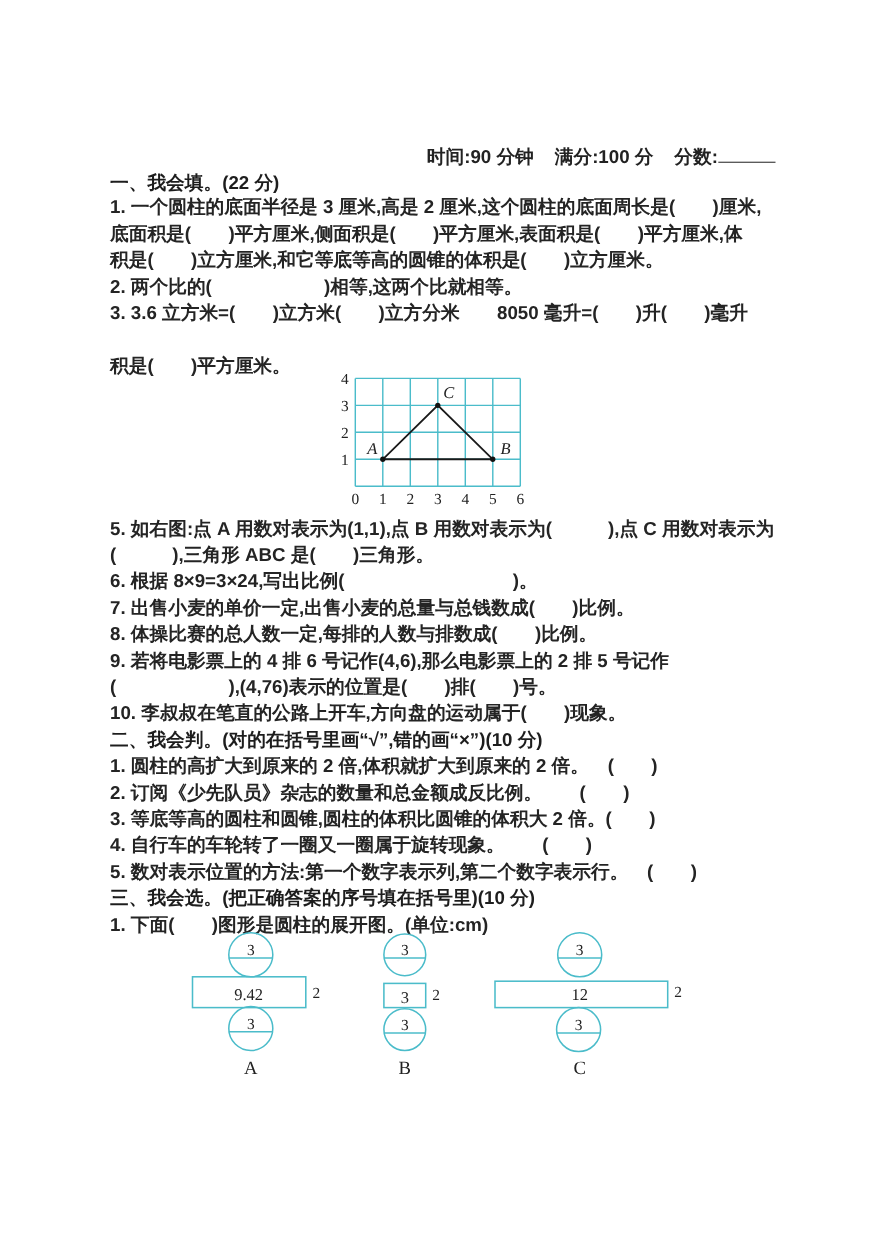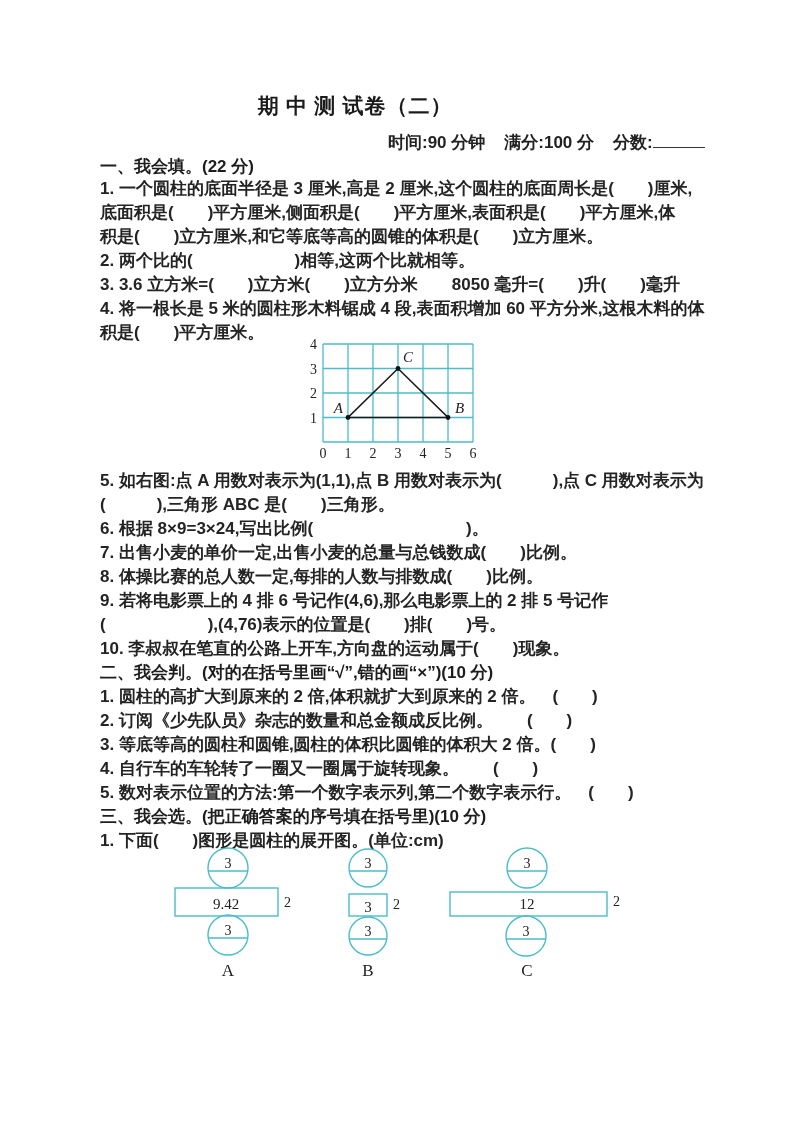--- a/index.html
+++ b/index.html
@@ -38,33 +38,31 @@
   }
   .heading{font-weight:700;color:#1d1d1d;}
   .fig{position:absolute;}
   svg text{font-family:"Liberation Serif",serif;fill:#222;}
 </style>
 </head>
 <body>
 
 <div class="page">
 
-  <div class="title">期 中 测 试卷（二）</div>
 
   <div class="info">
     <span class="part">时间:90 分钟</span><span class="part">满分:100 分</span><span>分数:</span><span class="score-blank"></span>
   </div>
 
   <div class="line heading" style="top:156px">一、我会填。(22 分)</div>
   <div class="line" style="top:178px">1. 一个圆柱的底面半径是 3 厘米,高是 2 厘米,这个圆柱的底面周长是(　　)厘米,</div>
   <div class="line" style="top:202px">底面积是(　　)平方厘米,侧面积是(　　)平方厘米,表面积是(　　)平方厘米,体</div>
   <div class="line" style="top:226px">积是(　　)立方厘米,和它等底等高的圆锥的体积是(　　)立方厘米。</div>
   <div class="line" style="top:250px">2. 两个比的(　　　　　　)相等,这两个比就相等。</div>
   <div class="line" style="top:274px">3. 3.6 立方米=(　　)立方米(　　)立方分米　　8050 毫升=(　　)升(　　)毫升</div>
-  <div class="line" style="top:298px">4. 将一根长是 5 米的圆柱形木料锯成 4 段,表面积增加 60 平方分米,这根木料的体</div>
   <div class="line" style="top:322px">积是(　　)平方厘米。</div>
 
   <svg class="fig" style="left:303px;top:339px" width="180" height="124" viewBox="0 0 180 124">
     <g stroke="#4bbcca" stroke-width="1.3" fill="none">
       <line x1="20" y1="5" x2="20" y2="103"></line>
         <line x1="45" y1="5" x2="45" y2="103"></line>
       <line x1="70" y1="5" x2="70" y2="103"></line>
         <line x1="95" y1="5" x2="95" y2="103"></line>
       <line x1="120" y1="5" x2="120" y2="103"></line>
         <line x1="145" y1="5" x2="145" y2="103"></line>

